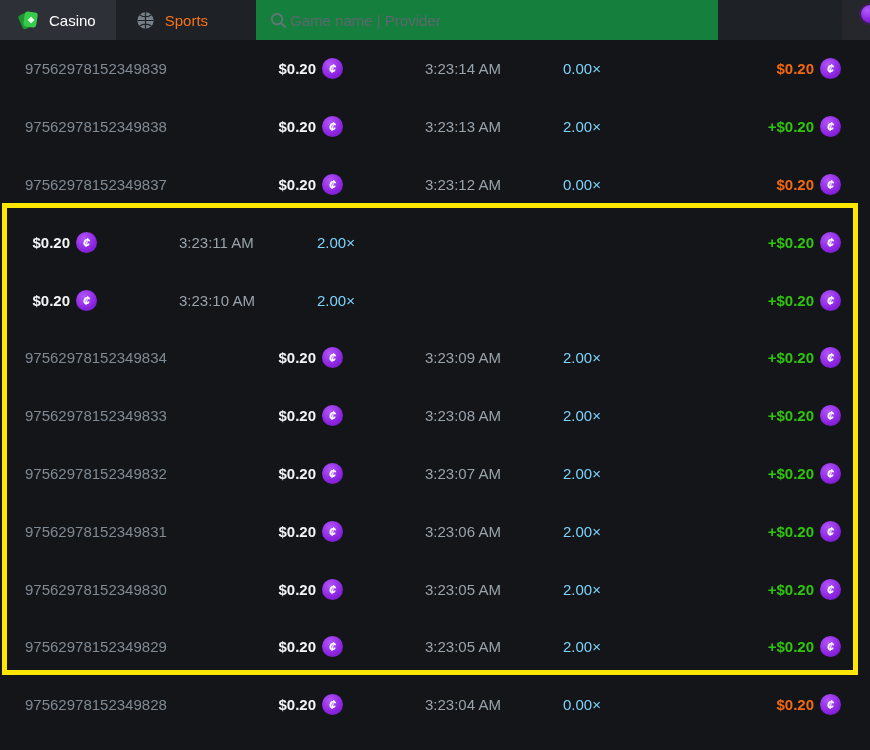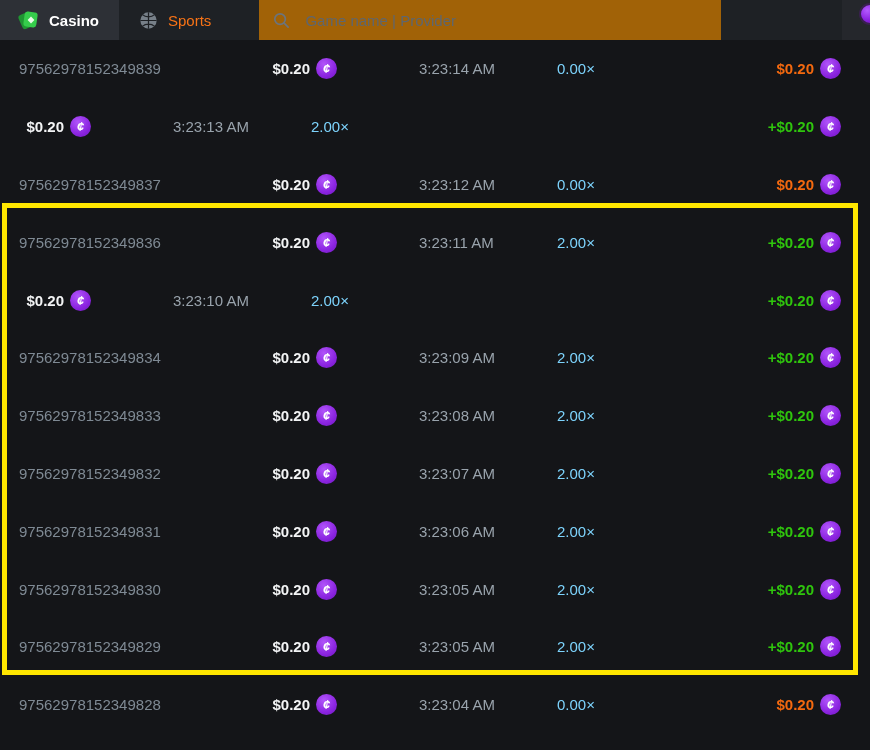--- a/index.html
+++ b/index.html
@@ -17,39 +17,39 @@
     align-items:stretch;
     height:40px;
     background:#1e2125;
   }
   .tab {
     display:flex; align-items:center; gap:10px;
     padding:0 20px; cursor:pointer;
   }
   .tab.active { background:#2d3036; }
   .tab-label { font-size:15px; color:#f97316; }
-  .tab.active .tab-label { color:#ffffff; font-weight:bold; }
+  .tab.active .tab-label { color:#ffffff; font-weight:normal; }
 
   .casino-icon { position:relative; width:19px; height:19px; flex:0 0 auto; }
   .casino-icon .card-back, .casino-icon .card-front {
     position:absolute; width:13px; height:15px; border-radius:3px;
   }
   .casino-icon .card-back  { background:#1f9632; transform:rotate(-24deg); left:0;  top:2px; }
   .casino-icon .card-front { background:#35cc4b; transform:rotate(8deg);  left:4px; top:1px; }
   .casino-icon .pip {
     position:absolute; left:8px; top:6px; width:6px; height:6px;
     background:#eafbe9; transform:rotate(45deg) scale(.8);
   }
 
   .sports-icon { width:19px; height:19px; flex:0 0 auto; }
 
   .search {
-    display:flex; align-items:center; gap:15px;
+    display:flex; align-items:center; gap:3px;
     width:462px; margin-left:28px;
-    background:#a16207; padding:0 14px;
+    background:#15803d; padding:0 14px;
   }
   .search-input {
     background:transparent; border:none; outline:none;
     font-family:"Liberation Sans", sans-serif;
     font-size:15px; color:#cfd4d9; width:100%;
   }
   .search-input::placeholder { color:#5d6670; }
 
   .nav-right {
     position:absolute; right:0; top:0;
@@ -59,21 +59,21 @@
     position:absolute; right:-11px; top:3px;
     width:22px; height:22px; border-radius:50%;
     background:radial-gradient(circle at 35% 30%, #b55bff, #8b24e0 55%, #6d14b8);
     border:2px solid #3a2050;
   }
 
   
   .table { position:relative; width:870px; }
   .row {
     display:flex; align-items:center;
-    height:57.8px; padding:0 29px 0 19px;
+    height:57.8px; padding:0 29px 0 25px;
   }
   .cell { font-size:15px; }
   .cell.id    { width:246px; color:#7f8a94; }
   .cell.amount{ width:154px; display:flex; align-items:center; justify-content:flex-end; gap:6px; padding-right:82px; }
   .cell.amount .amt-text { color:#f3f4f5; font-weight:bold; }
   .cell.time  { width:138px; color:#99a3ac; }
   .cell.mult  { width:120px; color:#7dd3fc; }
   .cell.payout{ flex:1; display:flex; align-items:center; justify-content:flex-end; gap:6px; font-weight:bold; }
   .payout-text.loss { color:#f4690f; }
   .payout-text.win  { color:#2fc50d; }
@@ -141,20 +141,21 @@
     </span>
     <span class="cell time">3:23:14 AM</span>
     <span class="cell mult">0.00×</span>
     <span class="cell payout">
       <span class="payout-text loss">$0.20</span>
       <span class="coin">¢</span>
     </span>
   </div>
 
   <div class="row">
+    <span class="cell id">97562978152349838</span>
     <span class="cell amount">
       <span class="amt-text">$0.20</span>
       <span class="coin">¢</span>
     </span>
     <span class="cell time">3:23:13 AM</span>
     <span class="cell mult">2.00×</span>
     <span class="cell payout">
       <span class="payout-text win">+$0.20</span>
       <span class="coin">¢</span>
     </span>
@@ -168,21 +169,20 @@
     </span>
     <span class="cell time">3:23:12 AM</span>
     <span class="cell mult">0.00×</span>
     <span class="cell payout">
       <span class="payout-text loss">$0.20</span>
       <span class="coin">¢</span>
     </span>
   </div>
 
   <div class="row highlighted">
-    <span class="cell id">97562978152349836</span>
     <span class="cell amount">
       <span class="amt-text">$0.20</span>
       <span class="coin">¢</span>
     </span>
     <span class="cell time">3:23:11 AM</span>
     <span class="cell mult">2.00×</span>
     <span class="cell payout">
       <span class="payout-text win">+$0.20</span>
       <span class="coin">¢</span>
     </span>

